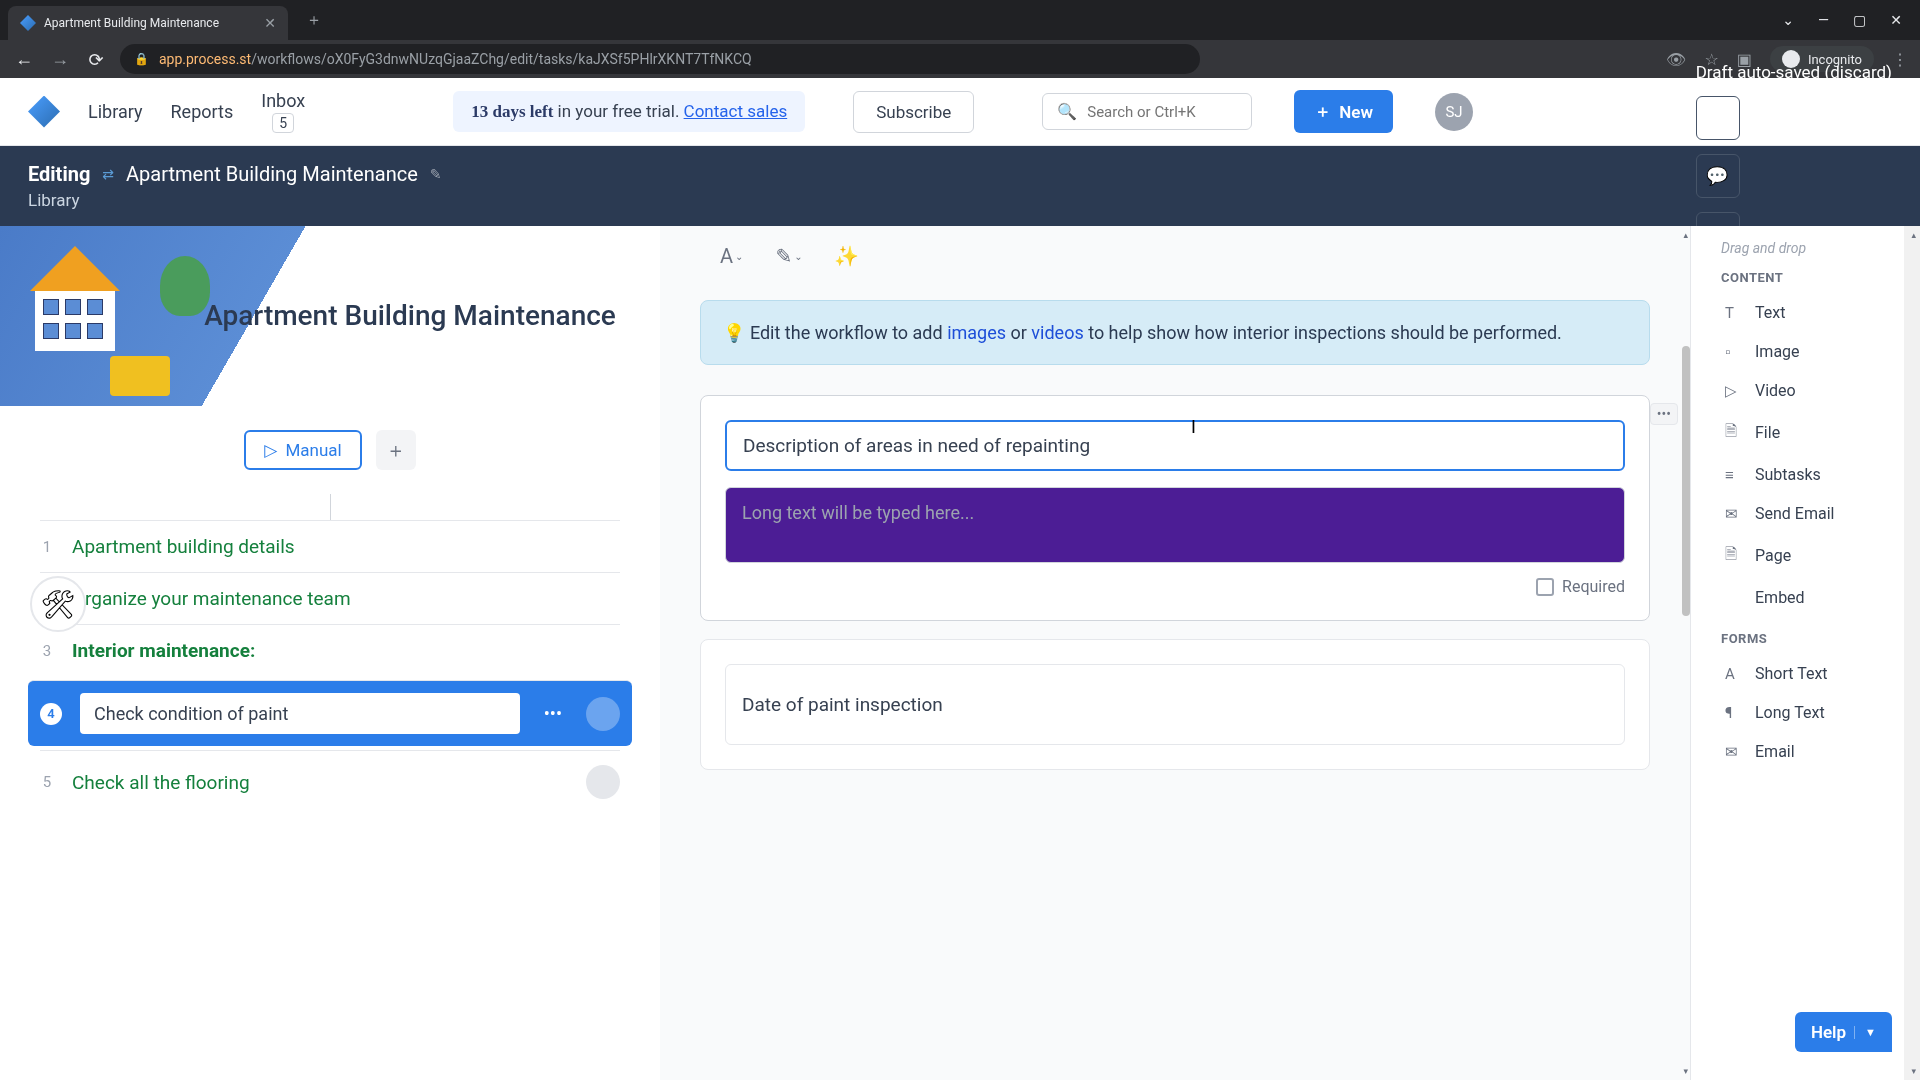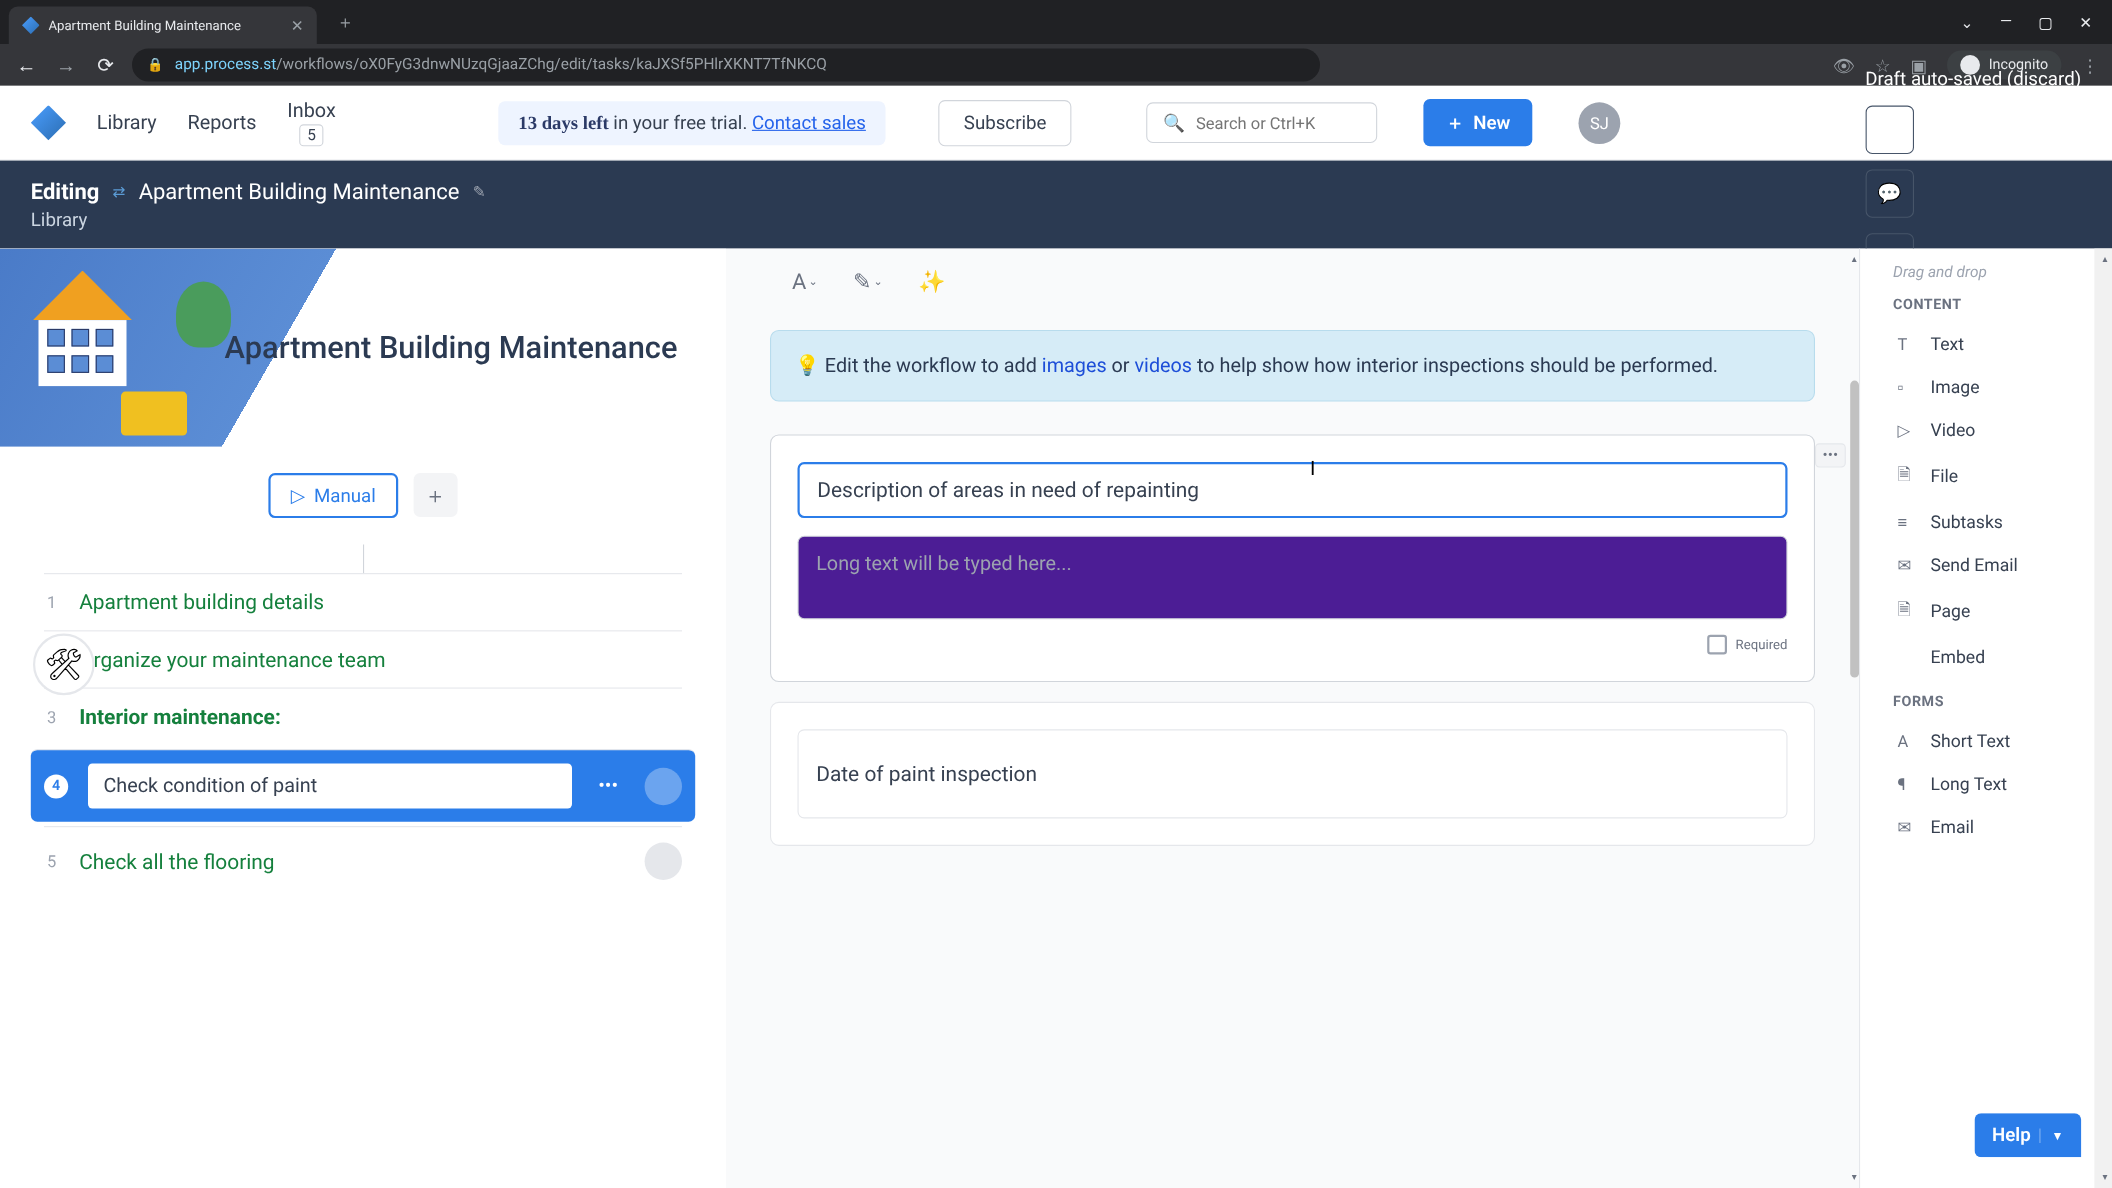--- a/index.html
+++ b/index.html
@@ -14,21 +14,21 @@
 .new-tab { color: #9aa0a6; margin-left: 18px; font-size: 16px; cursor: pointer; }
 .window-controls { margin-left: auto; display: flex; gap: 24px; padding: 0 18px; color: #e8eaed; }
 .window-controls span { cursor: pointer; font-size: 14px; }
 
 .addr-bar { background: #35363a; height: 38px; display: flex; align-items: center; padding: 0 12px; gap: 12px; }
 .nav-btn { color: #9aa0a6; font-size: 18px; cursor: pointer; width: 24px; text-align: center; }
 .nav-btn.active { color: #e8eaed; }
 .url-field { flex: 1; background: #202124; border-radius: 20px; height: 30px; display: flex; align-items: center; padding: 0 14px; gap: 10px; max-width: 1080px; }
 .url-lock { color: #9aa0a6; font-size: 12px; }
 .url-text { color: #e8eaed; font-size: 14px; }
-.url-text .domain { color: #7dd3fc; }
+.url-text .domain { color: #fdba74; }
 .url-text .path { color: #9aa0a6; }
 .addr-right { margin-left: auto; display: flex; align-items: center; gap: 18px; color: #e8eaed; }
 .incognito-badge { background: #3c4043; border-radius: 16px; padding: 4px 12px; display: flex; align-items: center; gap: 8px; font-size: 13px; }
 .incognito-icon { width: 18px; height: 18px; background: #e8eaed; border-radius: 50%; position: relative; }
 .addr-icon { font-size: 16px; cursor: pointer; color: #9aa0a6; }
 
 
 .app-header { background: #fff; height: 68px; display: flex; align-items: center; padding: 0 28px; gap: 28px; border-bottom: 1px solid #e5e7eb; }
 .app-logo { width: 32px; height: 32px; background: linear-gradient(135deg, #4a9eff, #2b6cb0); clip-path: polygon(50% 0%, 100% 50%, 50% 100%, 0% 50%); }
 .nav-link { color: #374151; font-size: 18px; cursor: pointer; }
@@ -97,21 +97,21 @@
 .toolbar-row { display: flex; gap: 32px; padding: 18px 0 18px 60px; }
 .tool-ic { color: #6b7280; font-size: 20px; cursor: pointer; display: flex; align-items: center; gap: 2px; }
 .info-card { background: #d6ecf7; border: 1px solid #b8dced; border-radius: 8px; padding: 18px 22px; margin: 14px 40px 30px 40px; font-size: 18px; color: #2b3a52; line-height: 1.5; }
 .info-card a { color: #1d4ed8; }
 
 .form-block { background: #fff; border: 1px solid #e5e7eb; border-radius: 8px; margin: 18px 40px; padding: 24px; position: relative; }
 .form-block.focused { border-color: #d1d5db; position: relative; }
 .form-dots-out { position: absolute; right: 12px; top: -2px; color: #6b7280; background: #f3f4f6; border: 1px solid #e5e7eb; border-radius: 4px; padding: 2px 6px; font-size: 14px; cursor: pointer; }
 .field-label-input { width: 100%; border: 2px solid #2b7de9; border-radius: 6px; padding: 12px 16px; font-size: 19px; color: #374151; outline: none; }
 .field-textarea { width: 100%; border: 1px solid #d1d5db; background: #4c1d95; border-radius: 6px; padding: 14px 16px; font-size: 18px; color: #9ca3af; margin-top: 16px; min-height: 76px; resize: vertical; }
-.required-row { display: flex; justify-content: flex-end; align-items: center; gap: 8px; margin-top: 14px; color: #6b7280; font-size: 12px; }
+.required-row { display: flex; justify-content: flex-end; align-items: center; gap: 8px; margin-top: 14px; color: #6b7280; font-size: 16px; }
 .checkbox { width: 18px; height: 18px; border: 2px solid #9ca3af; border-radius: 3px; cursor: pointer; }
 .field-label-static { width: 100%; border: 1px solid #e5e7eb; border-radius: 6px; padding: 28px 16px; font-size: 19px; color: #374151; }
 
 .center-scroll-indicator { position: absolute; right: 0; top: 120px; width: 8px; height: 270px; background: #c1c1c1; border-radius: 4px; }
 
 
 .right-panel { width: 230px; background: #fff; border-left: 1px solid #e5e7eb; padding: 14px 24px; overflow-y: auto; position: relative; }
 .drag-label { color: #9ca3af; font-size: 14px; font-style: italic; margin-bottom: 10px; padding-left: 6px; }
 .section-head { color: #6b7280; font-size: 13px; font-weight: 700; letter-spacing: 0.5px; margin: 14px 0 8px 6px; }
 .widget-item { display: flex; align-items: center; gap: 12px; padding: 10px 10px; border-radius: 6px; cursor: grab; font-size: 16px; color: #374151; }

